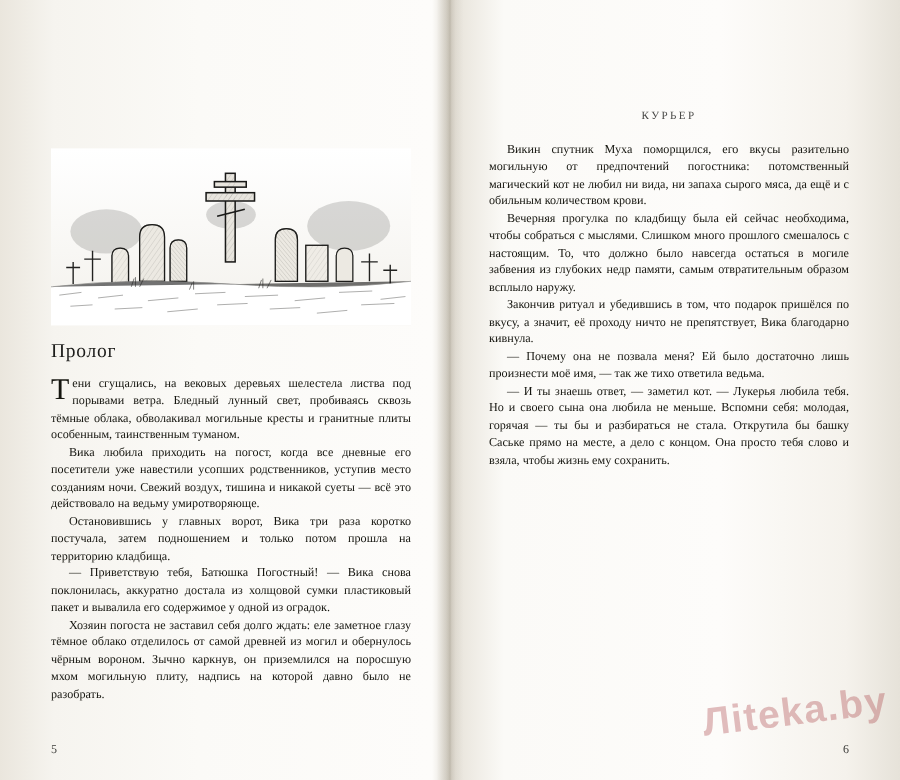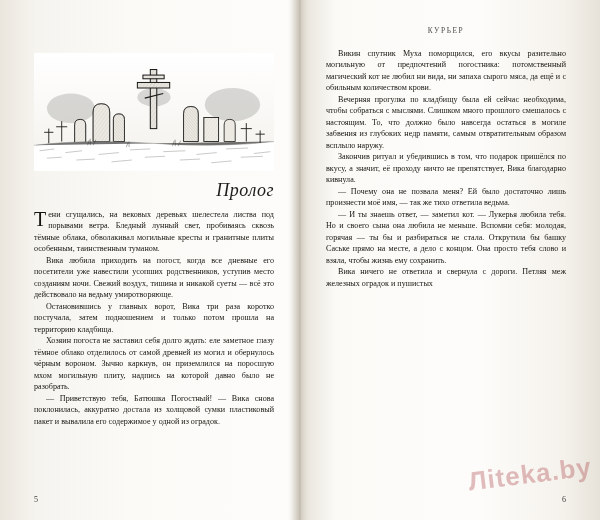--- a/index.html
+++ b/index.html
@@ -30,36 +30,36 @@
   .page.right { padding: 26px 34px 30px 26px; }
 
   .running-head {
     text-align: center;
     font-size: 7.4px;
     letter-spacing: 1.6px;
     color: #4a4a48;
     text-transform: uppercase;
     margin-bottom: 12px;
     height: 10px;
+    margin-top: 46px;
   }
 
   
   .illustration {
     position: relative;
     width: 100%;
     height: 128px;
     margin: 0 auto 4px;
   }
   .illustration svg { display: block; width: 100%; height: 100%; }
 
   .chapter-title {
     font-family: "Liberation Serif", serif;
-    font-style: italic;
-    font-size: 18px;
-    text-align: right;
+    font-size: 13px;
+    text-align: left;
     color: #1d1d1b;
     margin: 0 0 8px 0;
     letter-spacing: 0.5px;
   }
 
   .body-text p {
     margin: 0;
     font-size: 8.1px;
     line-height: 1.42;
     text-align: justify;
@@ -196,38 +196,37 @@
     </div>
 
     <div class="chapter-title">Пролог</div>
 
     <div class="body-text">
       <p class="drop-first">
         <span class="dropcap">Т</span><span>ени сгущались, на вековых деревьях шелестела листва под порывами ветра. Бледный лунный свет, пробиваясь сквозь тёмные облака, обволакивал могильные кресты и гранитные плиты особенным, таинственным туманом.</span>
       </p>
       <p>Вика любила приходить на погост, когда все дневные его посетители уже навестили усопших родственников, уступив место созданиям ночи. Свежий воздух, тишина и никакой суеты — всё это действовало на ведьму умиротворяюще.</p>
       <p>Остановившись у главных ворот, Вика три раза коротко постучала, затем подношением и только потом прошла на территорию кладбища.</p>
+      <p>— Приветствую тебя, Батюшка Погостный! — Вика снова поклонилась, аккуратно достала из холщовой сумки пластиковый пакет и вывалила его содержимое у одной из оградок.</p>
       <p>Хозяин погоста не заставил себя долго ждать: еле заметное глазу тёмное облако отделилось от самой древней из могил и обернулось чёрным вороном. Зычно каркнув, он приземлился на поросшую мхом могильную плиту, надпись на которой давно было не разобрать.</p>
-      <p>— Приветствую тебя, Батюшка Погостный! — Вика снова поклонилась, аккуратно достала из холщовой сумки пластиковый пакет и вывалила его содержимое у одной из оградок.</p>
     </div>
 
     <div class="folio left">5</div>
   </div>
 
   <div class="page right">
 
     <div class="running-head">КУРЬЕР</div>
 
     <div class="body-text">
       <p>Викин спутник Муха поморщился, его вкусы разительно могильную от предпочтений погостника: потомственный магический кот не любил ни вида, ни запаха сырого мяса, да ещё и с обильным количеством крови.</p>
       <p>Вечерняя прогулка по кладбищу была ей сейчас необходима, чтобы собраться с мыслями. Слишком много прошлого смешалось с настоящим. То, что должно было навсегда остаться в могиле забвения из глубоких недр памяти, самым отвратительным образом всплыло наружу.</p>
       <p>Закончив ритуал и убедившись в том, что подарок пришёлся по вкусу, а значит, её проходу ничто не препятствует, Вика благодарно кивнула.</p>
       <p>— Почему она не позвала меня? Ей было достаточно лишь произнести моё имя, — так же тихо ответила ведьма.</p>
       <p>— И ты знаешь ответ, — заметил кот. — Лукерья любила тебя. Но и своего сына она любила не меньше. Вспомни себя: молодая, горячая — ты бы и разбираться не стала. Открутила бы башку Саське прямо на месте, а дело с концом. Она просто тебя слово и взяла, чтобы жизнь ему сохранить.</p>
-      <p>Вика ничего не ответила и свернула с дороги. Петляя меж железных оградок и пушистых</p>
     </div>
 
     <div class="watermark">Лiteka.by</div>
     <div class="folio right">6</div>
   </div>
 
   <div class="gutter-shadow"></div>
 </div>
 
 </body></html>

